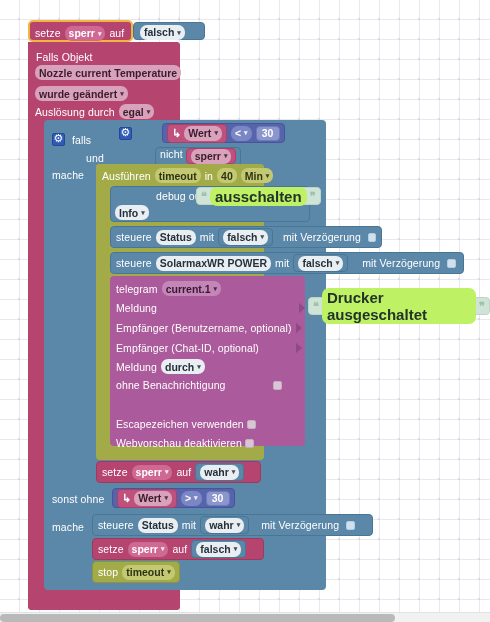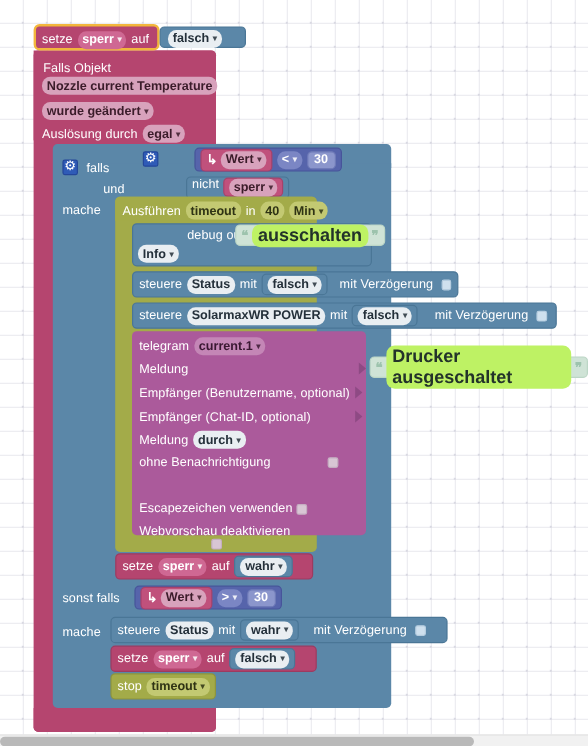--- a/index.html
+++ b/index.html
@@ -385,41 +385,41 @@
     <span class="lbl">ohne Benachrichtigung</span>
     <span class="cbx" style="background:#d8c6d4; border-color:#c5aec1;"></span>
   </div>
 
 
   <div class="at" style="left:116px; top:418px; display:flex; align-items:center;">
     <span class="lbl">Escapezeichen verwenden</span>
     <span class="cbx" style="background:#d8c6d4; border-color:#c5aec1;"></span>
   </div>
 
-  <div class="at" style="left:116px; top:437px; display:flex; align-items:center;flex-direction:column;">
+  <div class="at" style="left:116px; top:437px; display:flex; align-items:center;">
     <span class="lbl">Webvorschau deaktivieren</span>
     <span class="cbx" style="background:#d8c6d4; border-color:#c5aec1;"></span>
   </div>
 
   <div class="rowblk pink" style="left:96px; top:461px; width:165px;">
     <span class="lbl">setze</span>
     <span class="field f-pink">
       <span>sperr</span>
       <span class="caret">▾</span>
     </span>
     <span class="lbl">auf</span>
     <span class="boolblk" style="position:relative;left:0;top:0;">
       <span class="field f-white">
         <span>wahr</span>
         <span class="caret">▾</span>
       </span>
     </span>
   </div>
 
-  <div class="at lbl" style="left:52px; top:493px;">sonst falls</div>
+  <div class="at lbl" style="left:52px; top:493px;">sonst ohne</div>
 
   <div class="cmpblk" style="left:112px; top:488px;">
     <div class="getblk" style="position:relative; left:0; top:0;">
       <span class="larrow">↳</span>
       <span class="field f-pinkpale">
         <span>Wert</span>
         <span class="caret">▾</span>
       </span>
     </div>
     <span class="field" style="background:#7b86c4;">

